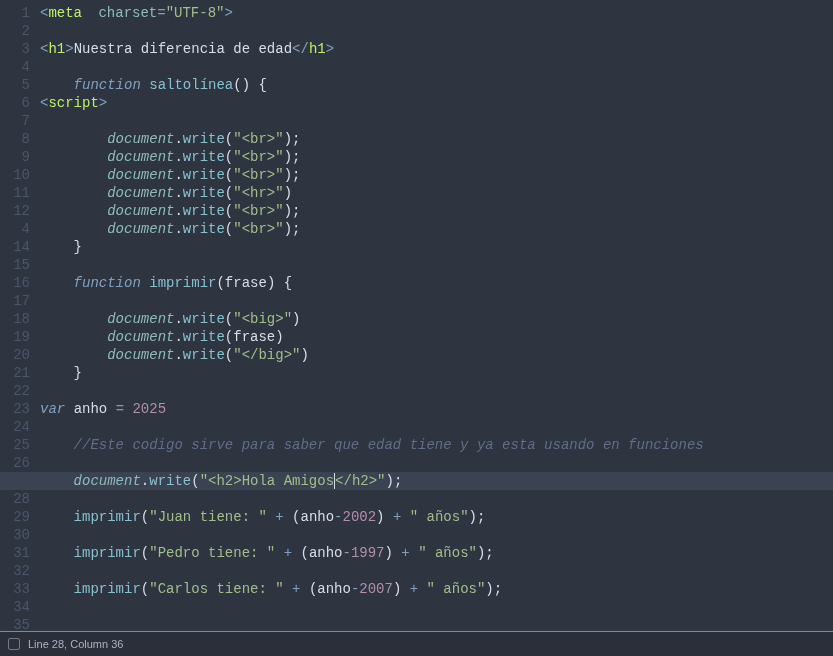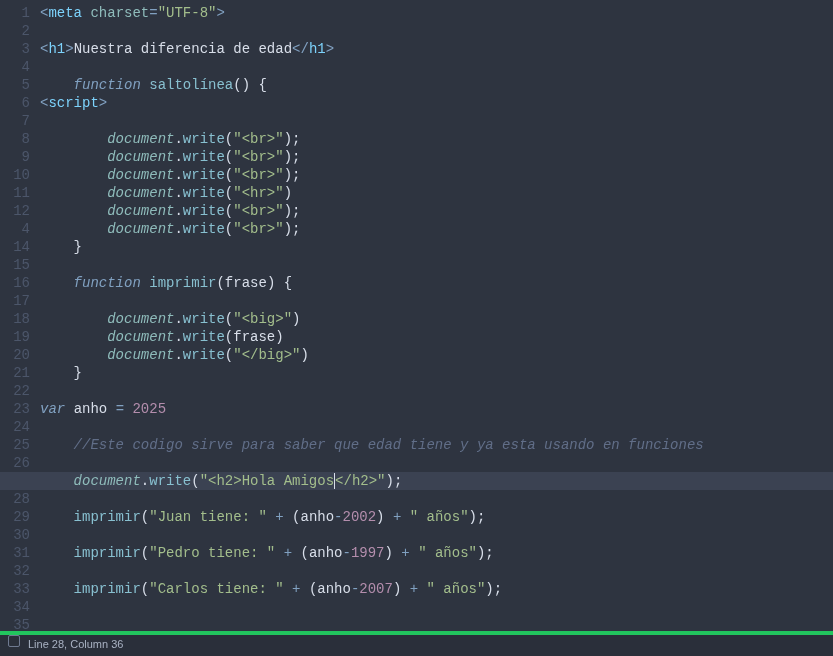--- a/index.html
+++ b/index.html
@@ -47,34 +47,35 @@
     content: ""; position: absolute; left: -40px; width: 40px; height: 18px;
     background: #3b4252;
   }
   .statusbar {
     position: absolute;
     bottom: 0;
     left: 0;
     right: 0;
     height: 25px;
     background: #2a2f3a;
-    border-top: 4px solid #22c55e;
+    border-top: 1px solid #22c55e;
     display: flex;
+    align-items: center;
     padding: 0 8px;
     font-family: -apple-system, 'Segoe UI', Arial, sans-serif;
     font-size: 11px;
     color: #a9b2c3;
     gap: 8px;
   }
   .status-icon {
     width: 12px; height: 12px; border: 1px solid #6f7a91; border-radius: 2px;
   }
   
-  .c-tag    { color: #7dd3fc; font-family: Liberation Mono, monospace; }
-  .c-attr   { color: #8fbcbb; }
+  .c-tag    { color: #bef264; font-family: Liberation Mono, monospace; }
+  .c-attr   { color: #8fbcbb; margin-left: 8px; }
   .c-punct  { color: #81a1c1; }
   .c-kwit   { color: #81a1c1; font-style: italic; }
   .c-def    { color: #88c0d0; }
   .c-call   { color: #88c0d0; text-align: right; }
   .c-obj    { color: #8fbcbb; font-style: italic; }
   .c-str    { color: #a3be8c; }
   .c-num    { color: #b48ead; }
   .c-text   { color: #d8dee9; }
   .c-op     { color: #81a1c1; }
   .c-param  { color: #d8dee9; }

